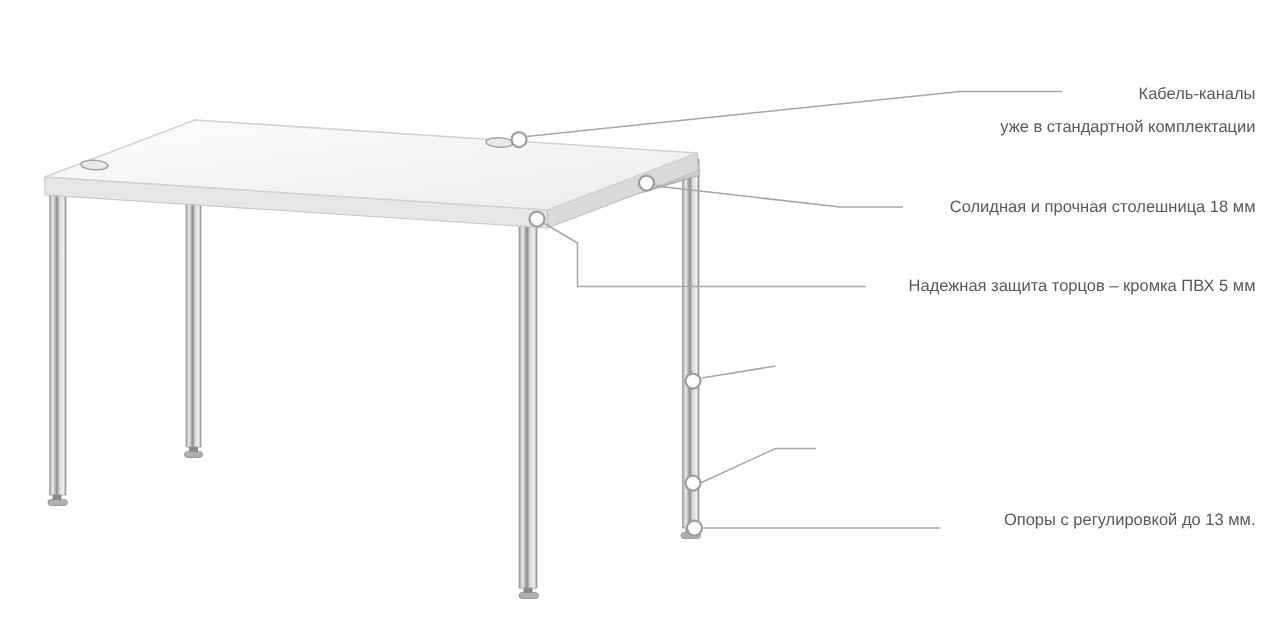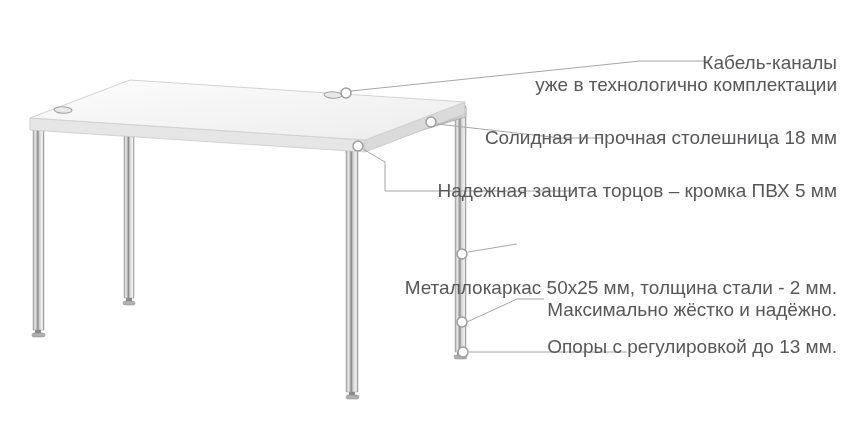--- a/index.html
+++ b/index.html
@@ -18,21 +18,21 @@
   .illustration {
     position: absolute;
     left: 0;
     top: 0;
   }
   .annotation {
     position: absolute;
     right: 10px;
     text-align: right;
     color: #58585a;
-    font-size: 19px;
+    font-size: 11px;
     line-height: 22px;
     white-space: nowrap;
   }
 </style>
 </head>
 <body>
 
 <div class="page">
 
   <svg class="illustration" width="847" height="428" viewBox="0 0 847 428">
@@ -103,34 +103,30 @@
       <circle cx="431" cy="122" r="5"></circle>
       <circle cx="358" cy="146" r="5"></circle>
       <circle cx="462" cy="254" r="5"></circle>
       <circle cx="462" cy="322" r="5"></circle>
       <circle cx="463" cy="352" r="5"></circle>
     </g>
   </svg>
 
   <div class="annotation" style="top:52px">
     <div>Кабель-каналы</div>
-    <div>уже в технологично комплектации</div>
+    <div>уже в стандартной комплектации</div>
   </div>
 
   <div class="annotation" style="top:127px">
     <div>Солидная и прочная столешница 18 мм</div>
   </div>
 
   <div class="annotation" style="top:180px">
     <div>Надежная защита торцов – кромка ПВХ 5 мм</div>
   </div>
 
 
-  <div class="annotation" style="top:277px">
-    <div>Металлокаркас 50х25 мм, толщина стали - 2 мм.</div>
-    <div>Максимально жёстко и надёжно.</div>
-  </div>
 
   <div class="annotation" style="top:336px">
     <div>Опоры с регулировкой до 13 мм.</div>
   </div>
 
 </div>
 
 </body></html>

